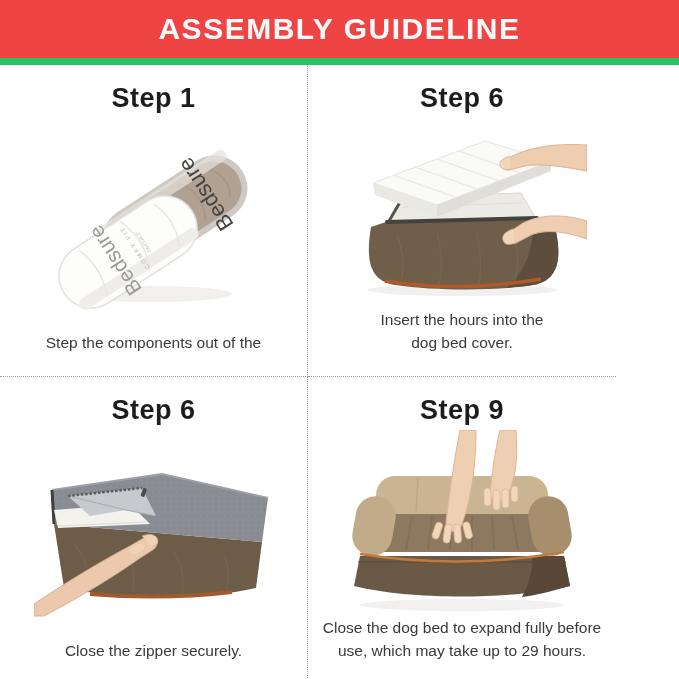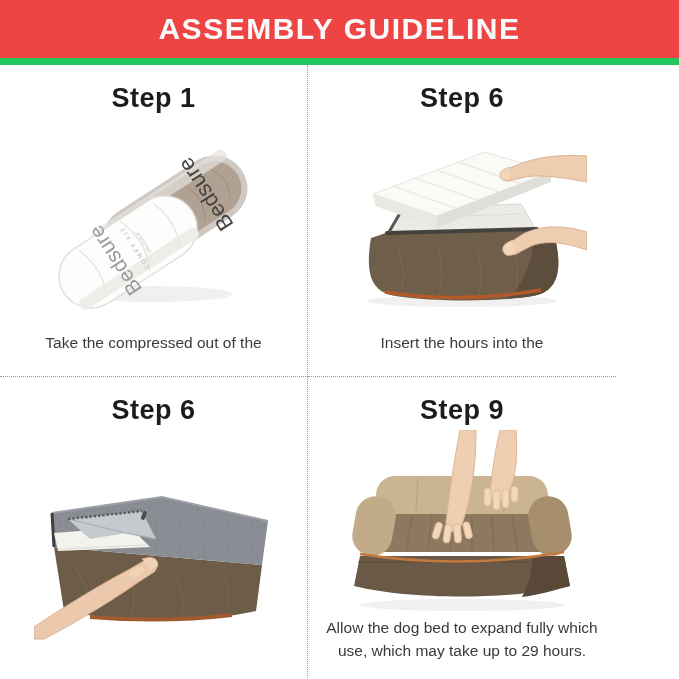--- a/index.html
+++ b/index.html
@@ -64,21 +64,21 @@
           <rect x="-76" y="-32" width="152" height="64" rx="32" fill="#fdfdfc" stroke="#e2e1de" stroke-width="1.5"></rect>
           <rect x="-70" y="14" width="140" height="12" rx="6" fill="#efedea"></rect>
           <path d="M-40,-28 Q-30,0 -42,26 M10,-30 Q22,0 8,28 M48,-26 Q58,0 46,24" stroke="#e9e7e3" stroke-width="1.5" fill="none"></path>
           <text transform="translate(-8,0) rotate(-90)" text-anchor="middle" font-size="21" fill="#9a9a9a">Bedsure</text>
           <text transform="translate(10,0) rotate(-90)" text-anchor="middle" font-size="6" letter-spacing="2" fill="#b3b3b3">COMFY FIT</text>
           <text transform="translate(20,0) rotate(-90)" text-anchor="middle" font-size="5" fill="#c2c2c2">29x23x6.5"</text>
         </g>
       </svg>
     </div>
     <div class="caption">
-      <span>Take the compressed out of the</span>
+      <span>Step the components out of the</span>
     </div>
   </div>
 
   <div class="cell tr">
     <div class="step-title">Step 6</div>
     <div class="figure">
       <svg width="250" height="176" viewBox="0 0 250 176">
         <ellipse cx="125" cy="167" rx="95" ry="6" fill="#f1f0ee"></ellipse>
 
         <path d="M34,104 C28,140 34,158 58,162 C100,168 160,168 196,162 C220,158 226,138 218,104 L196,96 L58,96 Z" fill="#6f5e4a"></path>
@@ -102,20 +102,21 @@
         </g>
 
         <g>
           <path d="M250,98 C224,90 202,92 186,100 L174,108 C166,114 170,123 179,120 L194,112 C212,105 232,110 250,116 Z" fill="#eecdb0" stroke="#dcb496" stroke-width="1"></path>
           <path d="M176,106 q-12,4 -10,11 q2,7 12,3" fill="#f2d6ba" stroke="#dcb496" stroke-width="0.8"></path>
         </g>
       </svg>
     </div>
     <div class="caption">
       <span>Insert the hours into the</span>
+      <span>dog bed cover.</span>
     </div>
   </div>
 
   <div class="cell bl">
     <div class="step-title">Step 6</div>
     <div class="figure">
       <svg width="240" height="172" viewBox="0 0 240 168">
         <defs>
           <pattern id="mesh" width="6" height="6" patternUnits="userSpaceOnUse">
             <circle cx="2" cy="2" r="1" fill="#767b82"></circle>
@@ -138,20 +139,24 @@
         <path d="M34,48 L92,62 L122,68" stroke="#a9adb2" stroke-width="1.2" fill="none"></path>
         <path d="M34,48 L108,40" stroke="#5a5a5c" stroke-width="2.5" stroke-dasharray="2.5 1.8"></path>
         <rect x="108" y="40" width="4" height="9" rx="1.5" fill="#4c4c4e" transform="rotate(20 110 44)"></rect>
 
         <g>
           <path d="M0,156 C36,132 66,114 96,98 L110,90 C120,85 128,93 120,101 L106,110 C82,127 48,148 10,168 L0,168 Z" fill="#ecc9ac" stroke="#d9b193" stroke-width="1"></path>
           <path d="M108,88 q11,-4 15,2 q3,6 -5,9" fill="#f0d2b5" stroke="#d9b193" stroke-width="0.8"></path>
           <ellipse cx="103" cy="101" rx="8" ry="4.5" fill="#f0d2b5" transform="rotate(-25 103 101)"></ellipse>
         </g>
       </svg>
+    </div>
+    <div class="caption">
+      <span>Close the zipper securely.</span>
+      <span></span>
     </div>
   </div>
 
   <div class="cell br">
     <div class="step-title">Step 9</div>
     <div class="figure">
       <svg width="260" height="182" viewBox="0 0 260 182">
         <ellipse cx="130" cy="175" rx="102" ry="6" fill="#f1f0ee"></ellipse>
 
         <path d="M28,126 L232,126 L238,156 C180,170 78,170 22,156 Z" fill="#6b5947"></path>
@@ -182,18 +187,18 @@
           <g fill="#f2d7bb" stroke="#ddb697" stroke-width="0.8">
             <rect x="102" y="92" width="7" height="17" rx="3.5" transform="rotate(18 105 100)"></rect>
             <rect x="112" y="94" width="7" height="19" rx="3.5" transform="rotate(8 115 103)"></rect>
             <rect x="122" y="94" width="7" height="19" rx="3.5" transform="rotate(-4 125 103)"></rect>
             <rect x="132" y="92" width="7" height="17" rx="3.5" transform="rotate(-14 135 100)"></rect>
           </g>
         </g>
       </svg>
     </div>
     <div class="caption">
-      <span>Allow the dog bed to expand fully which</span>
+      <span>Close the dog bed to expand fully before</span>
       <span>use, which may take up to 29 hours.</span>
     </div>
   </div>
 
 </div>
 
 </body></html>

